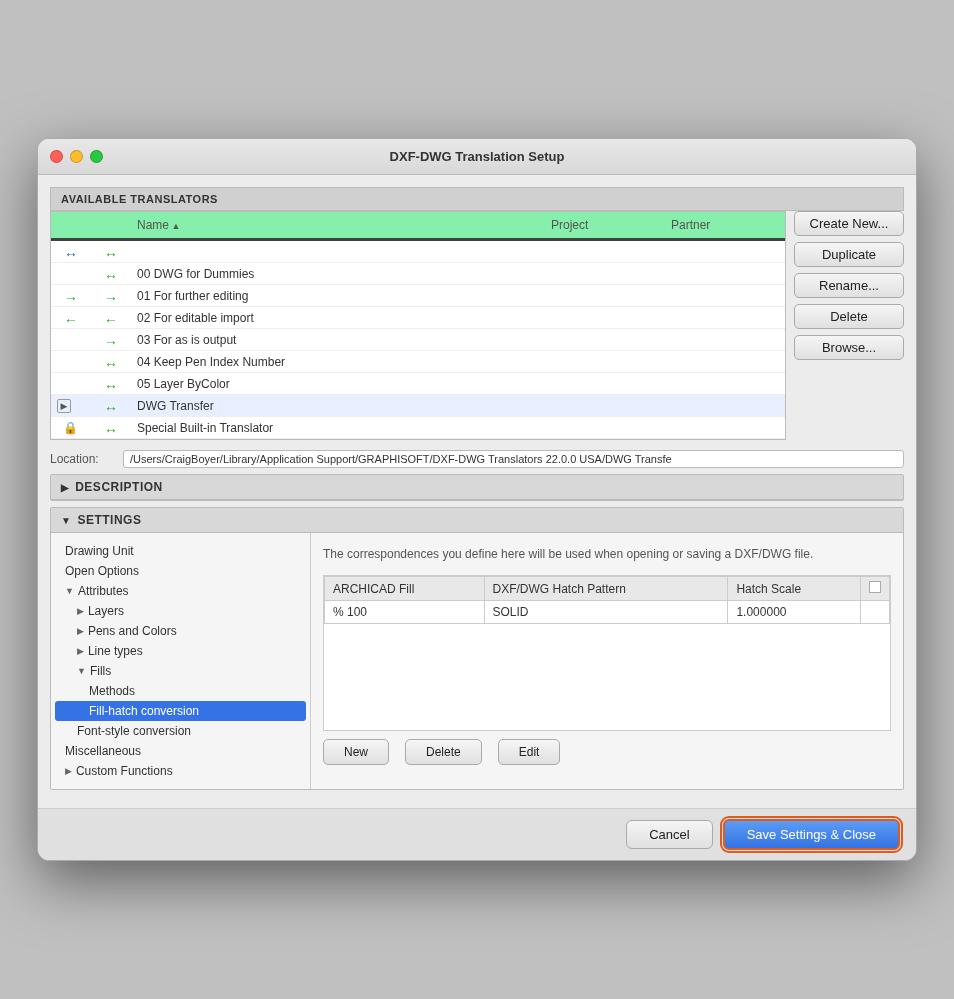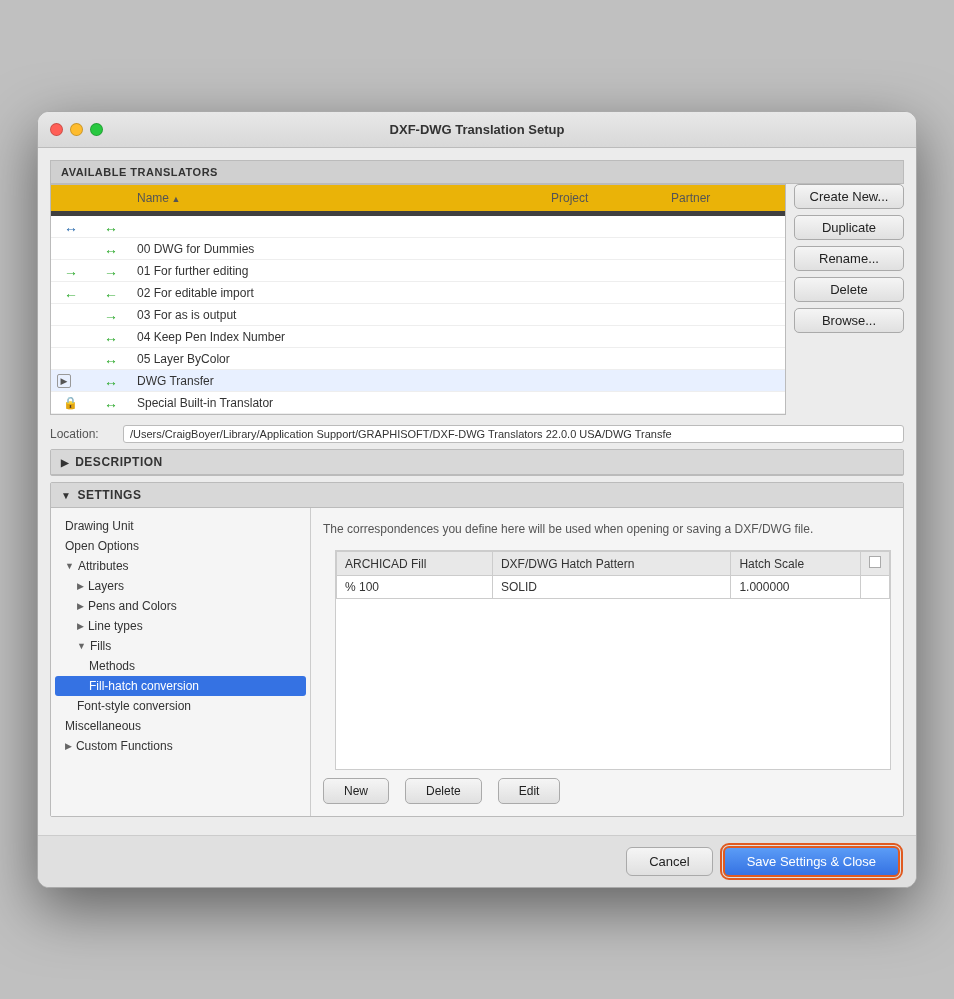--- a/index.html
+++ b/index.html
@@ -71,22 +71,22 @@
     }
     .translators-table-wrap {
       flex: 1;
       border: 1px solid #bbb;
       background: #fff;
       overflow: hidden;
     }
     .trans-header-row {
       display: grid;
       grid-template-columns: 40px 40px 1fr 120px 120px;
-      background: #eab308;
-      border-bottom: 5px solid #404040;
+      background: #86efac;
+      border-bottom: 3px solid #404040;
       padding: 3px 0;
     }
     .trans-header-cell {
       padding: 3px 6px;
       font-size: 12px;
       color: #555;
       font-weight: 500;
     }
     .trans-header-cell.sort-arrow::after {
       content: ' ▲';
@@ -261,24 +261,23 @@
       color: #333;
     }
     .data-table td {
       border: 1px solid #ccc;
       padding: 4px 8px;
       color: #333;
     }
     .table-wrap {
       border: 1px solid #ccc;
       background: #fff;
-      height: 220px;
+      height: 156px;
       overflow-y: auto;
       margin-bottom: 8px;
-      margin-left: 12px;
     }
     .table-actions {
       display: flex;
       gap: 16px;
     }
     .action-btn {
       background: linear-gradient(to bottom, #f5f5f5, #e0e0e0);
       border: 1px solid #aaa;
       border-radius: 5px;
       padding: 5px 20px;

